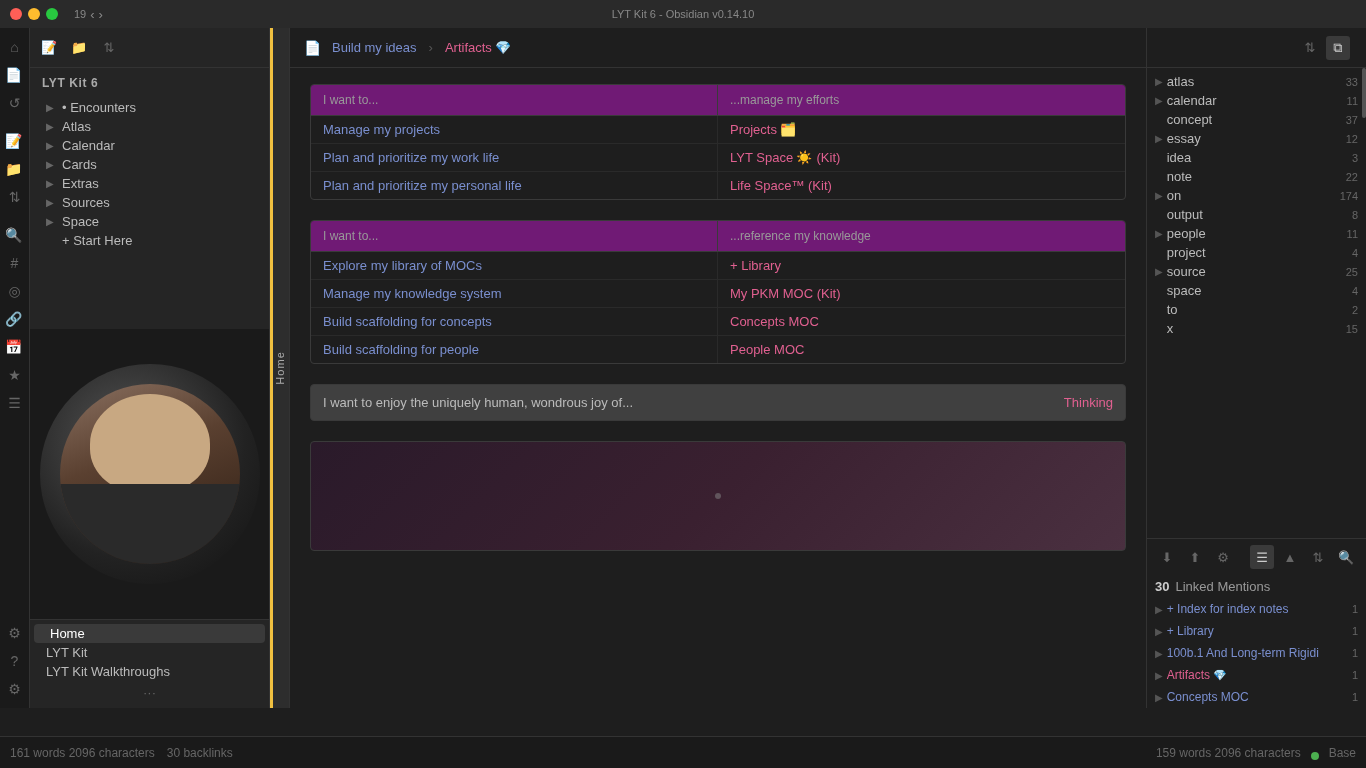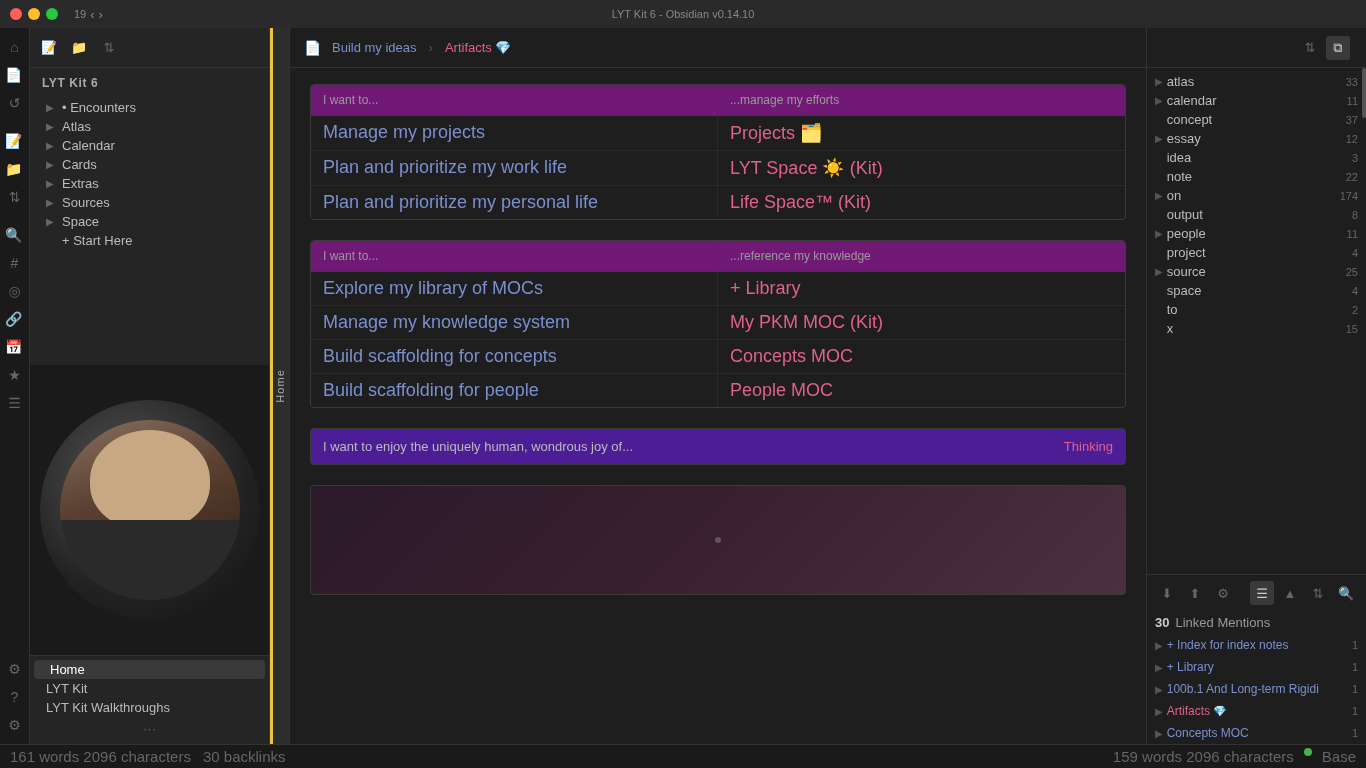--- a/index.html
+++ b/index.html
@@ -290,33 +290,33 @@
       border-right: 1px solid #3a3a3a;
     }
     .table-row {
       display: grid;
       grid-template-columns: 1fr 1fr;
       border-bottom: 1px solid #2a2a2a;
     }
     .table-row:last-child { border-bottom: none; }
     .table-cell {
       padding: 6px 12px;
-      font-size: 18px;
+      font-size: 13px;
     }
     .table-cell:first-child {
       border-right: 1px solid #2a2a2a;
     }
     .link-blue { color: #7a8fcf; cursor: pointer; }
     .link-pink { color: #e06090; cursor: pointer; }
 
     .thinking-row {
       display: grid;
       grid-template-columns: 1fr auto;
       padding: 10px 12px;
-      background: #4c1d95;
+      background: #404040;
       border: 1px solid #3a3a3a;
       border-radius: 4px;
       margin-bottom: 20px;
     }
     .thinking-text { color: #bbb; font-size: 13px; }
     .thinking-link { color: #e06090; font-size: 13px; font-weight: 500; cursor: pointer; }
 
     .video-placeholder {
       height: 110px;
       background: linear-gradient(135deg, #2a1a2a 0%, #3a2030 50%, #4a3040 100%);
@@ -443,35 +443,36 @@
     }
     .mention-name.pink { color: #e06090; }
     .mention-count {
       color: #666;
       font-size: 11px;
     }
     .mention-gem { color: #60aaff; font-size: 11px; }
 
     
     .status-bar {
-      height: 24px;
+      height: 32px;
       background: #1a1a1a;
       border-top: 1px solid #333;
       display: flex;
       align-items: center;
       padding: 0 10px;
       gap: 12px;
-      font-size: 15px;
+      font-size: 12px;
       color: #666;
       flex-shrink: 0;
+      margin-top: 28px;
     }
     .status-bar-right {
       margin-left: auto;
       display: flex;
-      align-items: flex-start;
+      align-items: flex-end;
       gap: 10px;
     }
     .status-indicator {
       width: 8px;
       height: 8px;
       border-radius: 50%;
       background: #4CAF50;
     }
 
     

